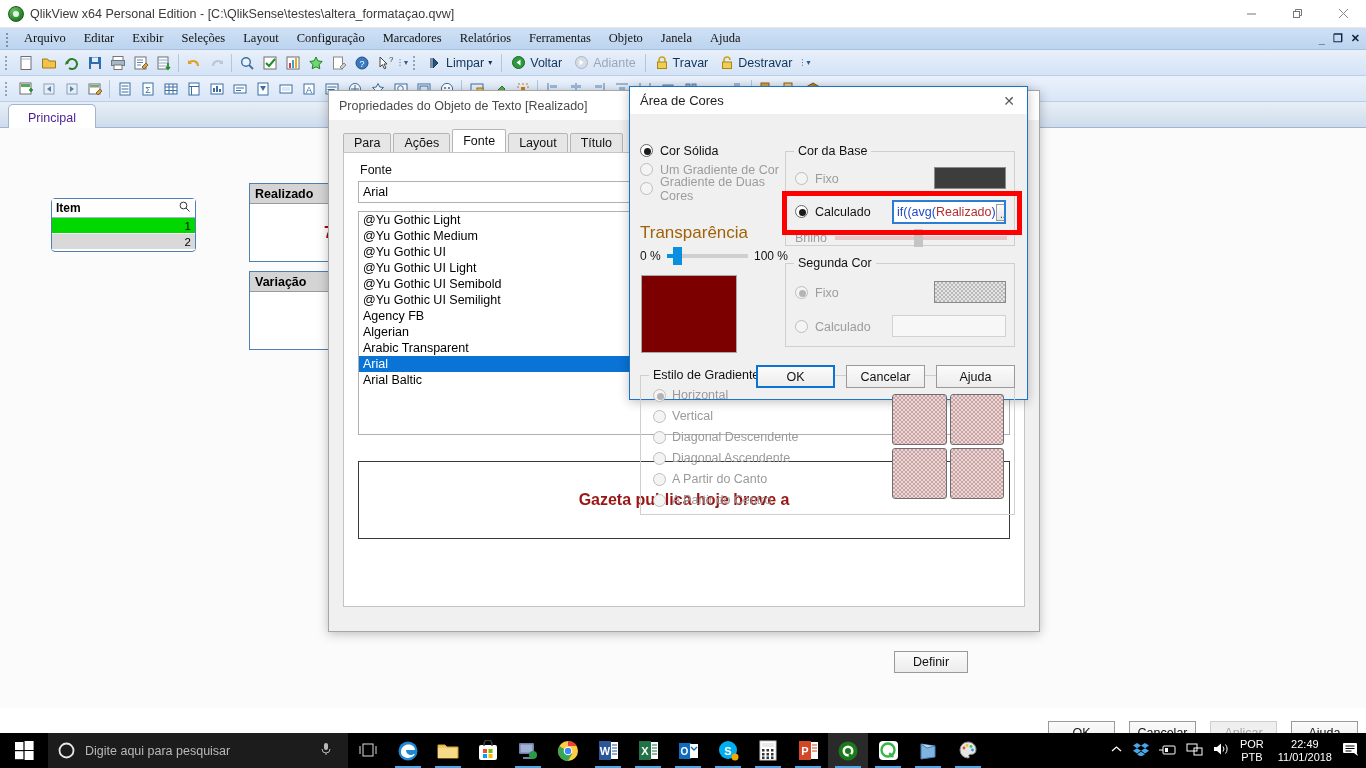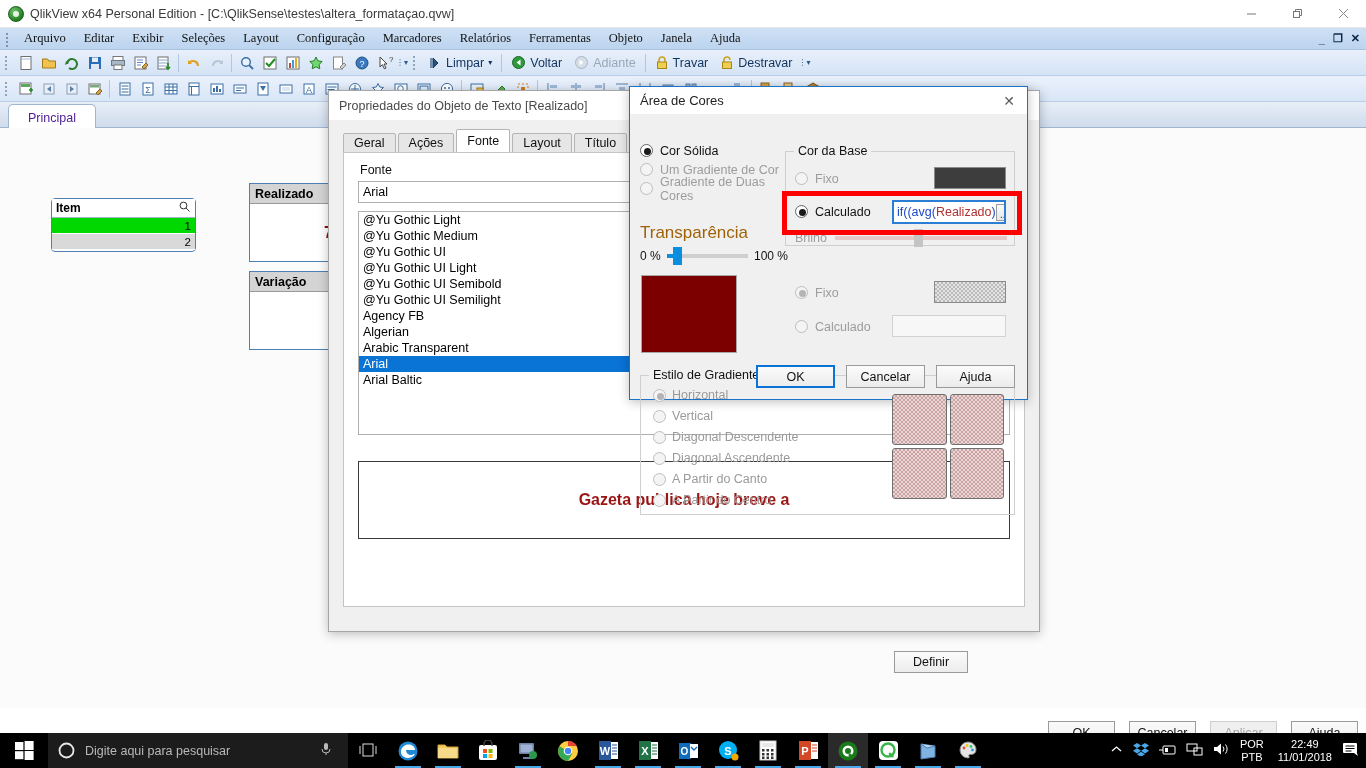--- a/index.html
+++ b/index.html
@@ -714,21 +714,21 @@
   </div>
 
   <div class="dlg" id="props-dialog">
     <div class="dlg-title">
       <span>Propriedades do Objeto de Texto [Realizado]</span>
       <span class="x">✕</span>
     </div>
     <div class="dlg-body">
 
       <div class="tabstrip">
-        <div class="tab">Geral</div>
+        <div class="tab">Para</div>
         <div class="tab">Ações</div>
         <div class="tab active">Fonte</div>
         <div class="tab">Layout</div>
         <div class="tab">Título</div>
       </div>
 
       <div class="tabpanel">
         <div class="lbl fld-label">Fonte</div>
 
         <div class="fnt-input">
@@ -833,20 +833,23 @@
 
       <div class="brilho-row">
         <span class="brilho-lbl">Brilho</span>
         <span class="brilho-track">
           <span class="brilho-thumb"></span>
         </span>
       </div>
 
       <div class="redbox" style="left:152px;top:56px;width:240px;height:44px;"></div>
 
+      <div class="cd-group" id="g-segunda">
+        <span class="glabel2">Segunda Cor</span>
+      </div>
       <div class="cd-radio dis" style="position:absolute;left:165px;top:148px;">
         <span class="radio disabled on">
             <span class="dot"></span>
           </span>
         <span>Fixo</span>
       </div>
       <div class="swatch checker" style="position:absolute;left:304px;top:146px;width:72px;height:22px;"></div>
       <div class="cd-radio dis" style="position:absolute;left:165px;top:182px;">
         <span class="radio disabled">
             <span class="dot"></span>

